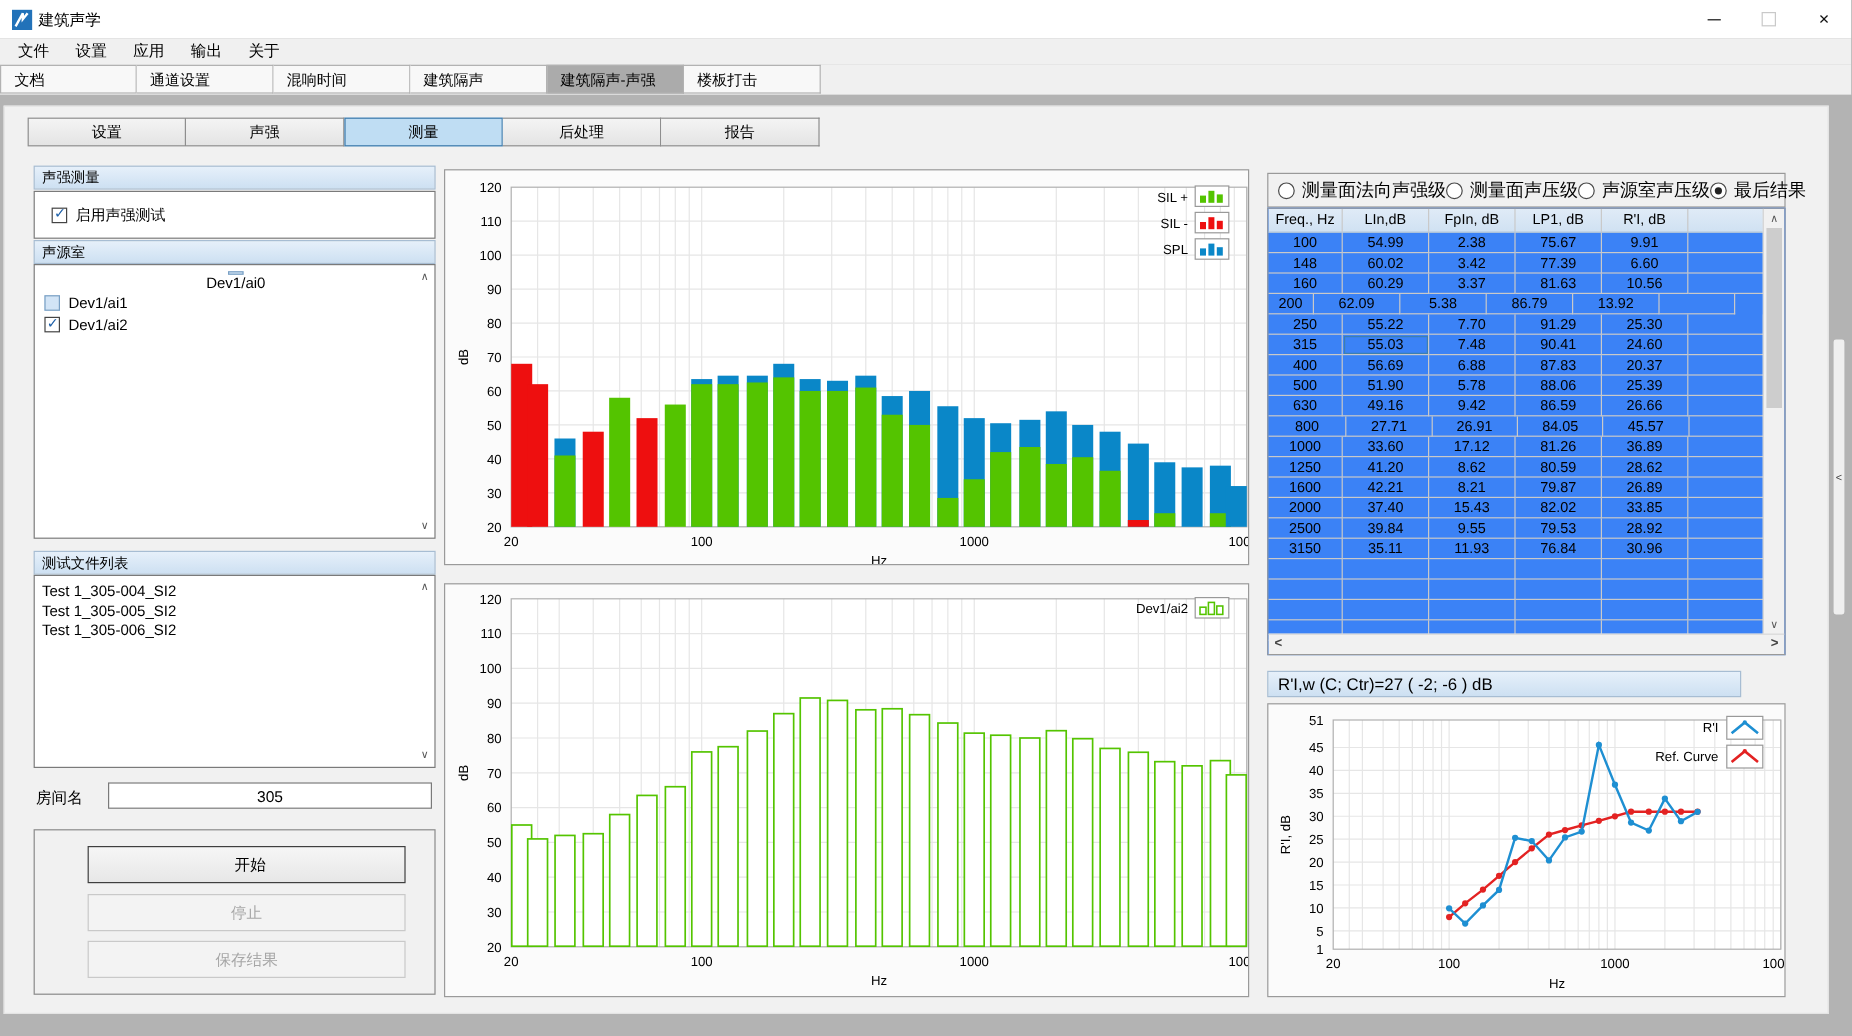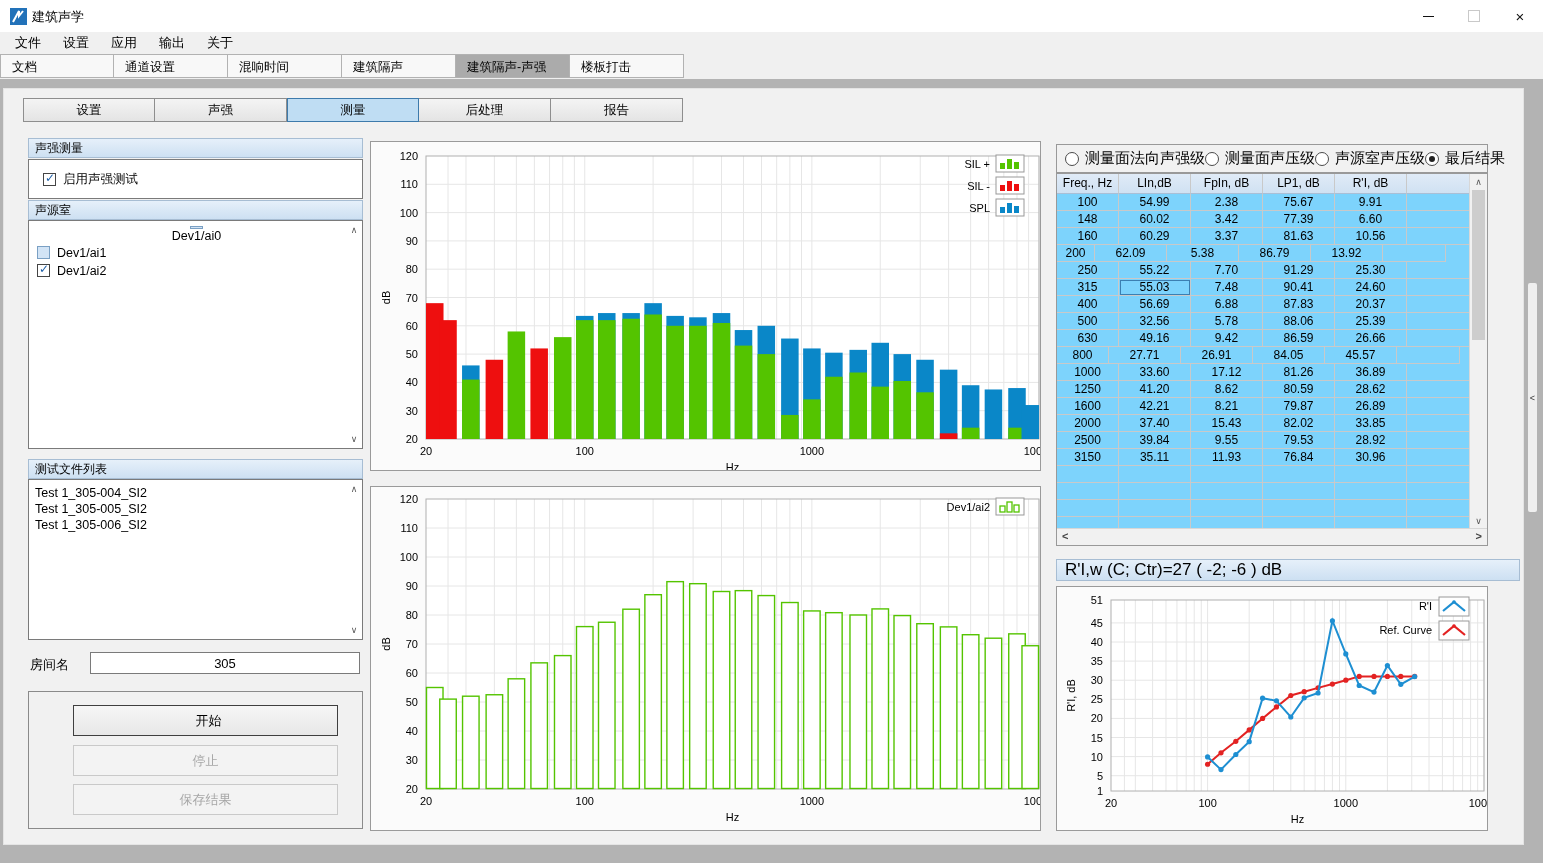--- a/index.html
+++ b/index.html
@@ -47,31 +47,31 @@
   .btn.enabled{background:linear-gradient(#F6F6F6,#E7E7E7);border:1px solid #3F3F3F;color:#000;padding-left:12px;}
   .btn.disabled{background:#F3F3F3;border:1px solid #C9C9C9;color:#A6A6A6;}
   
   .chartbox{background:#FBFBFB;border:1px solid #9A9A9A;box-sizing:border-box;}
   svg text{font-family:"Liberation Sans","DejaVu Sans",sans-serif;fill:#000;}
   
   .radio-row{left:1052px;top:55px;width:432px;height:29px;border:1px solid #999;box-sizing:border-box;background:#F1F1F1;display:flex;align-items:center;justify-content:space-between;padding:0 8px;}
   .radio-item{display:flex;align-items:center;font-size:15px;white-space:nowrap;}
   .rad{width:12px;height:12px;border:1px solid #4A4A4A;border-radius:50%;background:#fff;margin-right:6px;position:relative;display:inline-block;}
   .rad.sel::after{content:"";position:absolute;left:3px;top:3px;width:6px;height:6px;border-radius:50%;background:#222;}
-  .tablebox{left:1052px;top:84px;width:432px;height:373px;border:1px solid #999;box-sizing:border-box;background:#7dd3fc;overflow:hidden;}
+  .tablebox{left:1052px;top:84px;width:432px;height:373px;border:1px solid #999;box-sizing:border-box;background:#3b82f6;overflow:hidden;}
   .trow{display:flex;height:17px;}
   .trow.hdr{height:20px;background:linear-gradient(#E0EBF7,#CFE1F2);}
   .tcell{box-sizing:border-box;border-right:1px solid #C9C9C9;border-bottom:1px solid #C9C9C9;font-size:12px;text-align:center;line-height:16px;overflow:hidden;}
   .trow.hdr .tcell{line-height:19px;border-bottom:1px solid #A9BFD6;}
   .tcell.sel{outline:1px solid #3C7FB1;outline-offset:-2px;}
   .vsb{position:absolute;right:0;top:0;bottom:16px;width:17px;background:#F1F1F1;border-left:1px solid #D7D7D7;}
   .vsb .thumb{position:absolute;left:2px;right:2px;top:16px;height:150px;background:#CDCDCD;}
   .sb-ar{position:absolute;width:100%;text-align:center;font-size:9px;color:#555;}
   .hsb{position:absolute;left:0;right:0;bottom:0;height:16px;background:#F1F1F1;border-top:1px solid #D7D7D7;font-size:11px;color:#444;}
-  .riw-hdr{left:1052px;top:470px;width:464px;height:22px;box-sizing:border-box;background:linear-gradient(#E6F0FA,#CDE0F2);border:1px solid #A7BDD3;font-size:17px;line-height:20px;padding-left:8px;}
+  .riw-hdr{left:1052px;top:470px;width:395px;height:22px;box-sizing:border-box;background:linear-gradient(#E6F0FA,#CDE0F2);border:1px solid #A7BDD3;font-size:14px;line-height:20px;padding-left:8px;}
 </style>
 </head>
 <body>
 
 <div class="app">
 
   <div class="abs titlebar">
     <svg class="abs" style="left:10px;top:8px;" width="17" height="17">
       <rect x="0" y="0" width="17" height="17" fill="#2272B9"></rect>
       <path d="M3,14 L9,3 L9,8 L13,3" stroke="#fff" stroke-width="2" fill="none"></path>
@@ -453,36 +453,36 @@
             <div class="trow">
               <div class="tcell" style="width: 62px;">400</div>
               <div class="tcell" style="width: 72px;">56.69</div>
               <div class="tcell" style="width: 72px;">6.88</div>
               <div class="tcell" style="width: 72px;">87.83</div>
               <div class="tcell" style="width: 72px;">20.37</div>
               <div class="tcell" style="width: 63px;"></div>
             </div>
             <div class="trow">
               <div class="tcell" style="width: 62px;">500</div>
-              <div class="tcell" style="width: 72px;">32.56</div>
+              <div class="tcell" style="width: 72px;">51.90</div>
               <div class="tcell" style="width: 72px;">5.78</div>
               <div class="tcell" style="width: 72px;">88.06</div>
               <div class="tcell" style="width: 72px;">25.39</div>
               <div class="tcell" style="width: 63px;"></div>
             </div>
             <div class="trow">
               <div class="tcell" style="width: 62px;">630</div>
               <div class="tcell" style="width: 72px;">49.16</div>
               <div class="tcell" style="width: 72px;">9.42</div>
               <div class="tcell" style="width: 72px;">86.59</div>
               <div class="tcell" style="width: 72px;">26.66</div>
               <div class="tcell" style="width: 63px;"></div>
             </div>
             <div class="trow">
-              <div class="tcell" style="width: 52px;">800</div>
+              <div class="tcell" style="width: 66px;">800</div>
               <div class="tcell" style="width: 72px;">27.71</div>
               <div class="tcell" style="width: 72px;">26.91</div>
               <div class="tcell" style="width: 72px;">84.05</div>
               <div class="tcell" style="width: 72px;">45.57</div>
               <div class="tcell" style="width: 63px;"></div>
             </div>
             <div class="trow">
               <div class="tcell" style="width: 62px;">1000</div>
               <div class="tcell" style="width: 72px;">33.60</div>
               <div class="tcell" style="width: 72px;">17.12</div>

